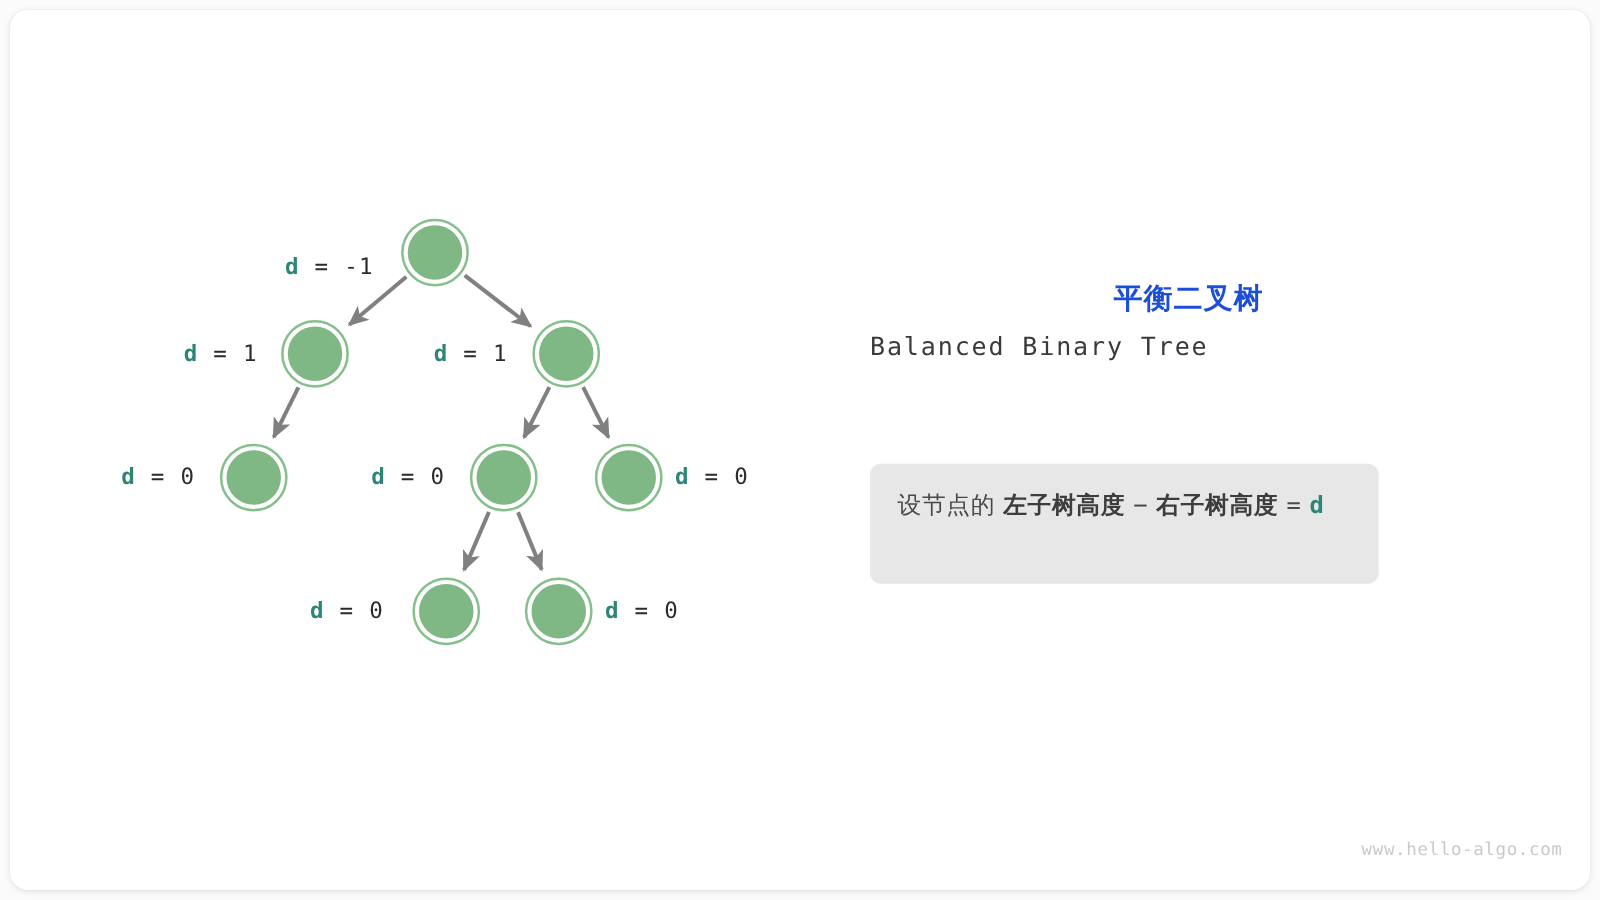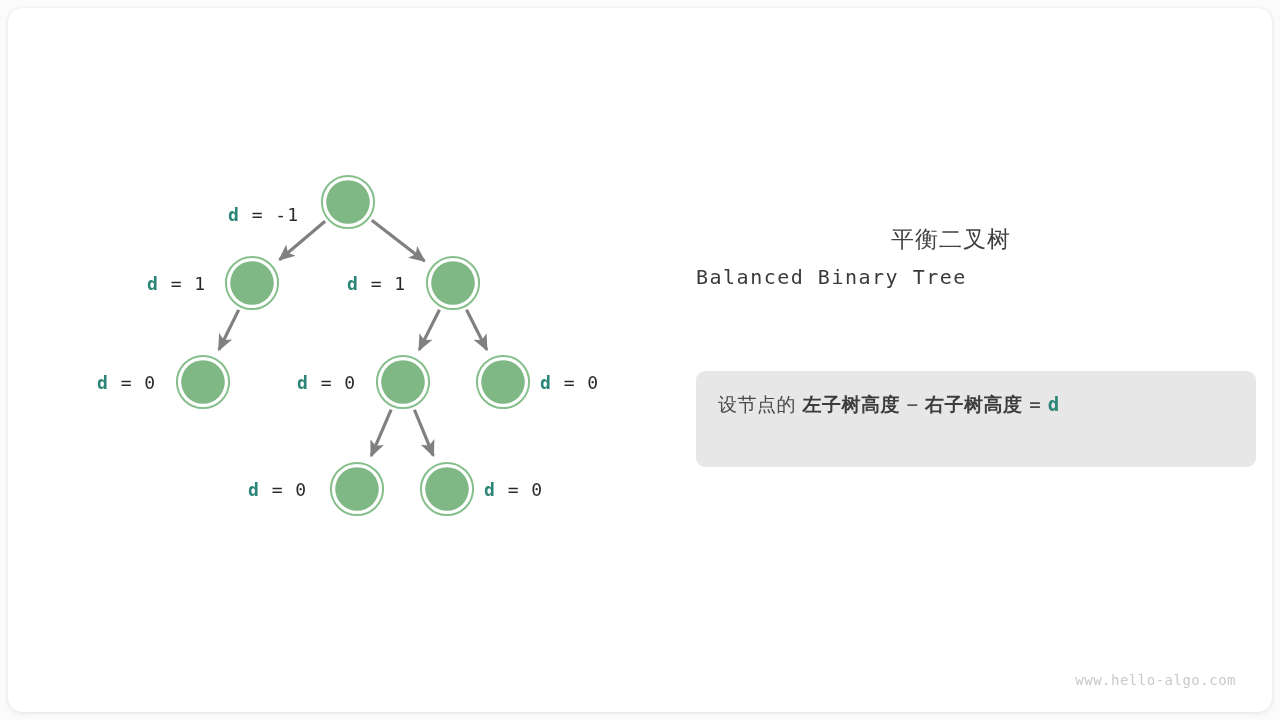--- a/index.html
+++ b/index.html
@@ -54,58 +54,58 @@
   #panel {
     position: absolute;
     left: 696px;
     top: 225px;
     width: 510px;
   }
   #title {
     text-align: center;
     font-family: "DejaVu Sans", sans-serif;
     font-size: 23px;
-    font-weight: normal;
-    color: #404040;
+    font-weight: bold;
+    color: #1d4ed8;
     letter-spacing: 1px;
     line-height: 1.3;
   }
   #subtitle {
     font-family: "DejaVu Sans Mono", monospace;
     font-size: 20px;
     color: #3a3a3a;
     letter-spacing: 1.5px;
     margin-top: 10px;
   }
   #infobox {
     position: absolute;
     left: 696px;
     top: 371px;
-    width: 560px;
+    width: 407px;
     height: 96px;
     background: #e7e7e7;
     border-radius: 9px;
     box-sizing: border-box;
     padding: 18px 0 0 22px;
   }
   .info-line {
     font-family: "DejaVu Sans", sans-serif;
     font-size: 19px;
     color: #4a4a4a;
     line-height: 31px;
     white-space: nowrap;
     letter-spacing: 0.5px;
   }
   .info-line .b { font-weight: bold; color: #3d3d3d; }
   .info-line .dv { color: #2c8577; font-weight: bold; font-family: "DejaVu Sans Mono", monospace; }
   .info-line .mono { font-family: "DejaVu Sans Mono", monospace; }
 
   #watermark {
     position: absolute;
-    right: 44px;
+    right: 30px;
     bottom: 32px;
     font-family: "DejaVu Sans Mono", monospace;
     font-size: 14px;
     color: #c9c9c9;
     letter-spacing: 0.5px;
   }
 </style>
 </head>
 <body>
 

